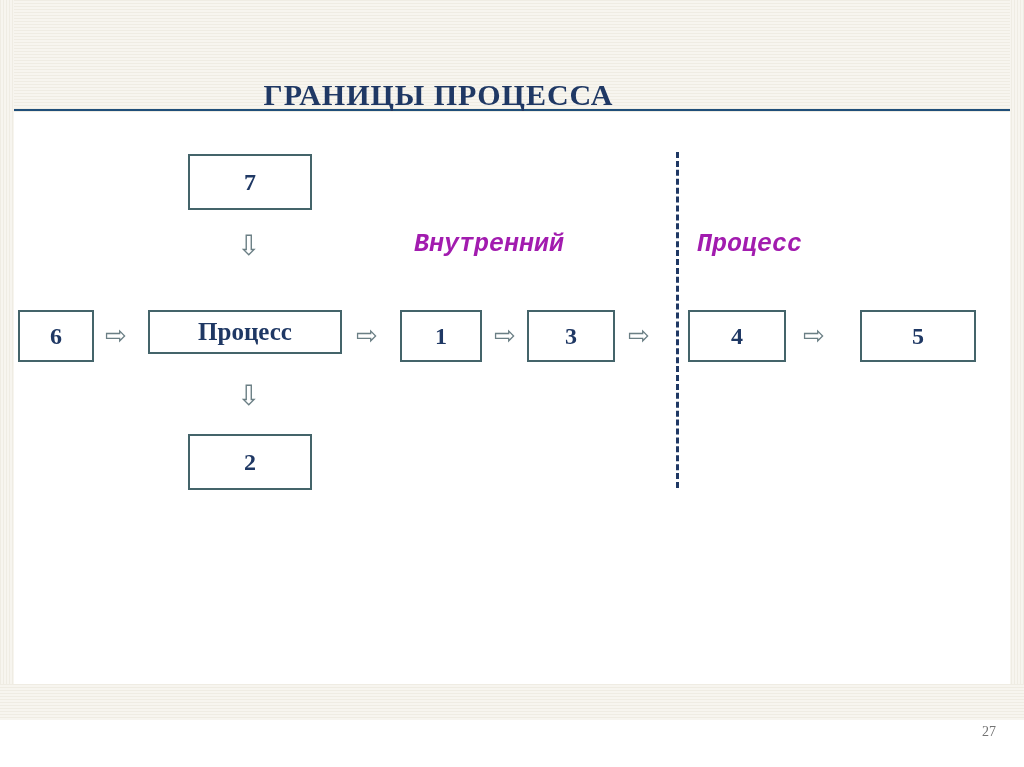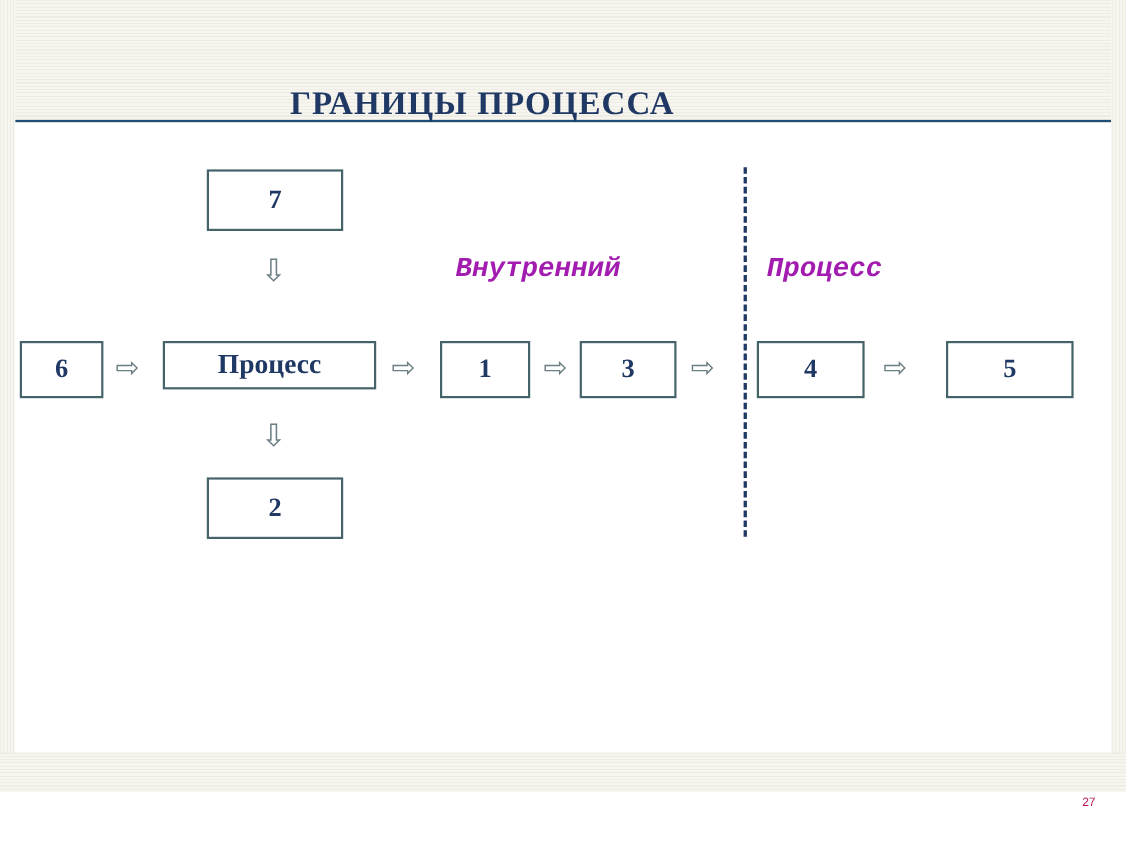--- a/index.html
+++ b/index.html
@@ -158,23 +158,23 @@
     color: #1f3864;
     white-space: nowrap;
   }
   .legend-1 { top: 568px; }
   .legend-2 { top: 622px; }
 
   
   .page-number {
     position: absolute;
     right: 28px; top: 724px;
-    font-family: Liberation Sans, sans-serif;
-    font-size: 11px;
-    color: #be185d;
+    font-family: Liberation Serif, serif;
+    font-size: 14px;
+    color: #737373;
   }
 </style>
 </head>
 <body>
 
 <div class="slide">
 
   <div class="frame-top"></div>
   <div class="frame-left"></div>
   <div class="frame-right"></div>

